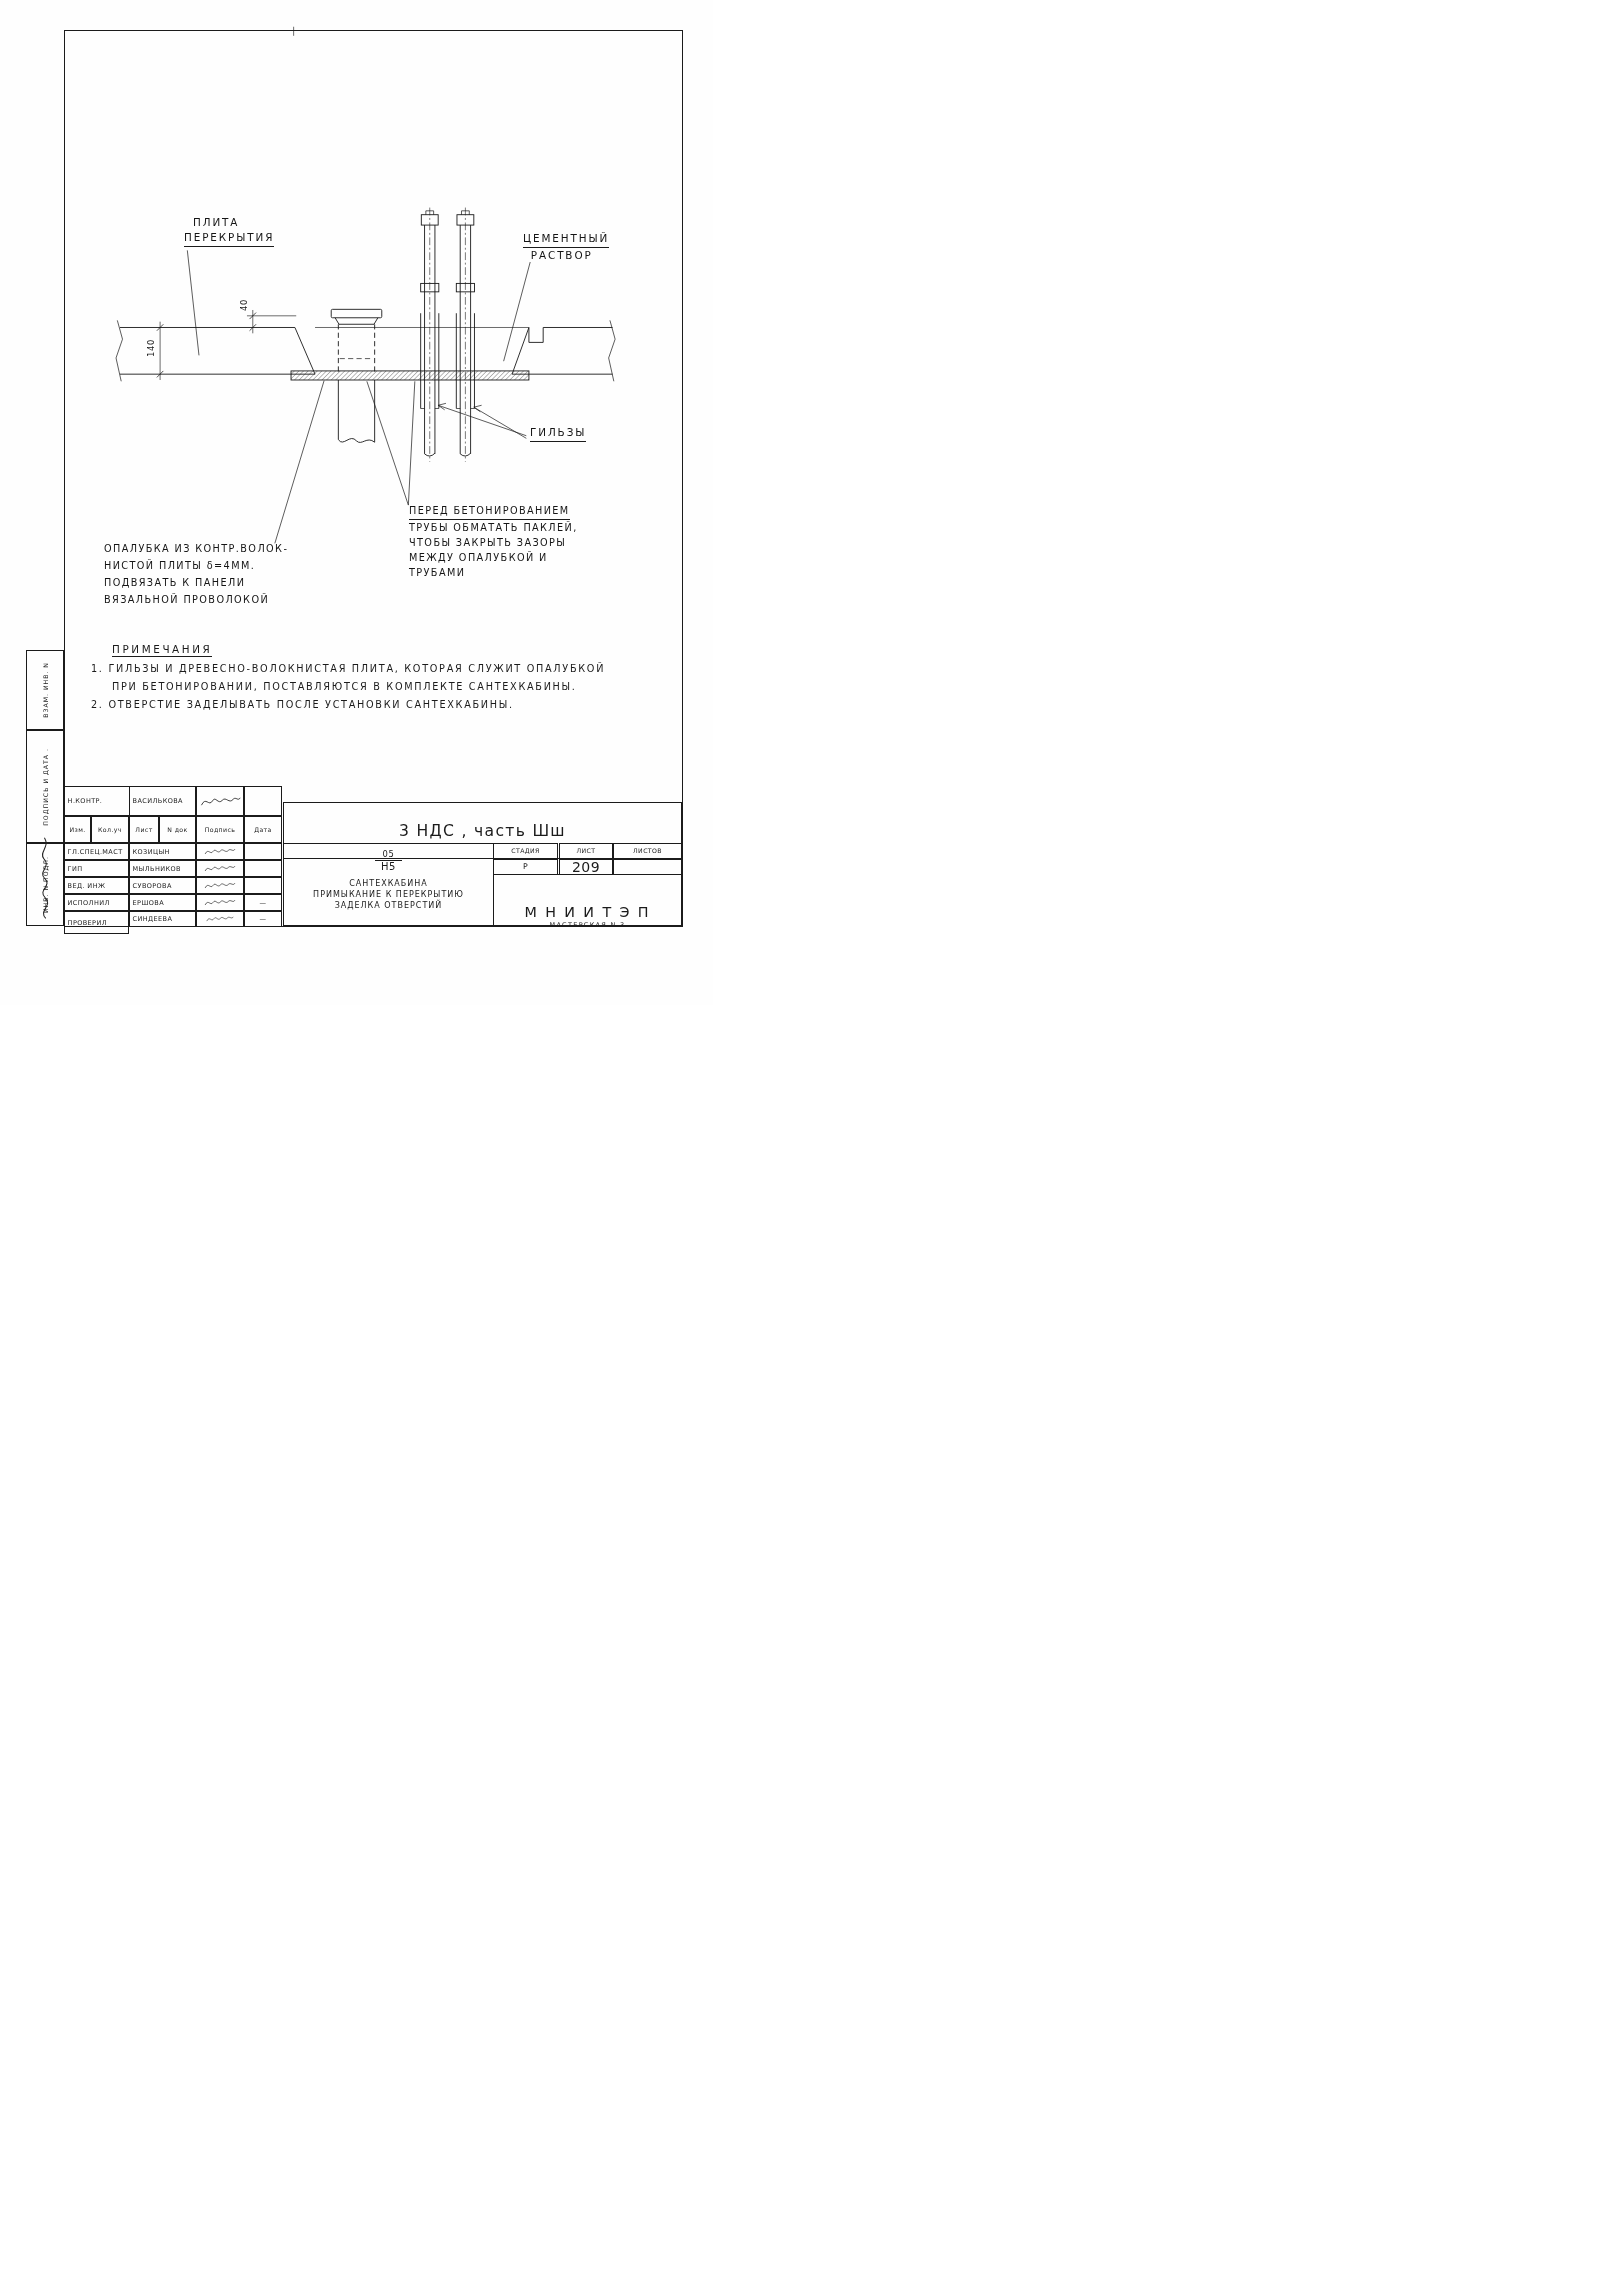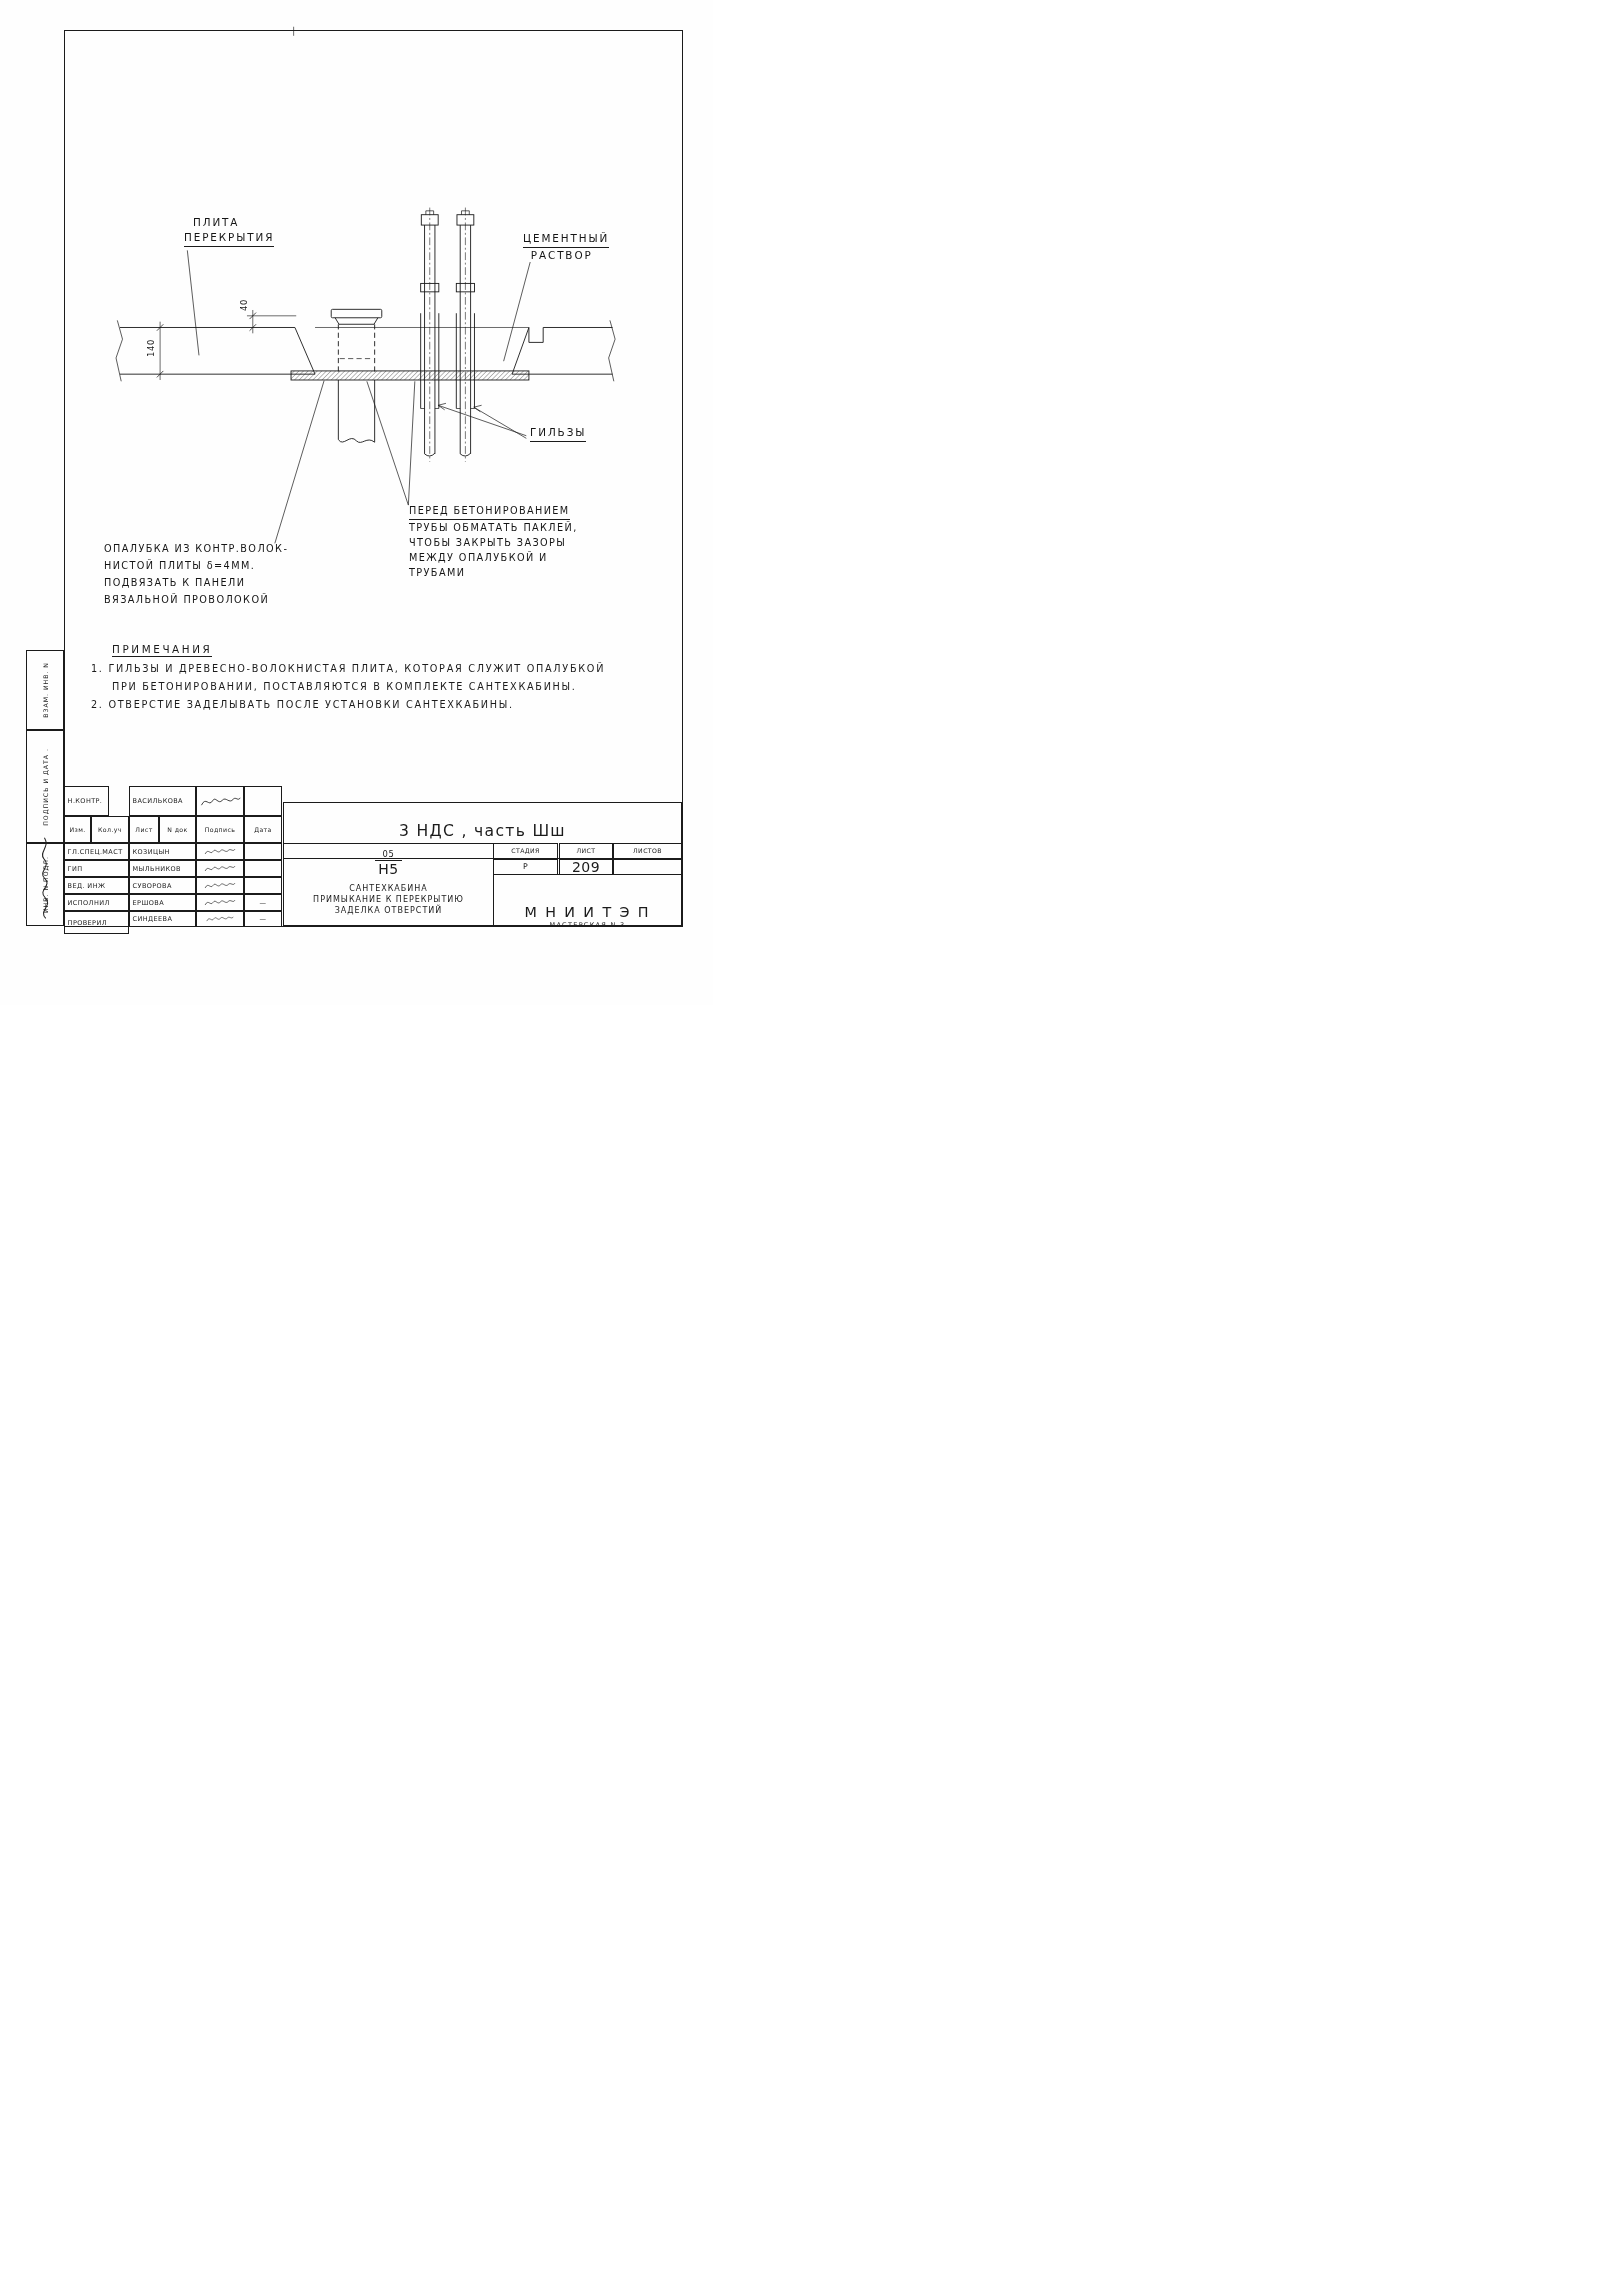--- a/index.html
+++ b/index.html
@@ -20,21 +20,21 @@
   
   .tb{position:absolute;left:64px;top:786px;width:618px;height:140px;}
   .cell{position:absolute;box-sizing:border-box;border:0.8px solid #1b1b1b;
     display:flex;align-items:center;padding:0 2.6px;font-size:6.5px;letter-spacing:0.4px;
     white-space:nowrap;overflow:hidden;}
   .ctr{justify-content:center;padding:0;}
   .hdr{font-size:6.2px;justify-content:center;padding:0;}
   .big{font-size:15.6px;letter-spacing:1.3px;justify-content:center;}
   .subj{flex-direction:column;justify-content:flex-start;padding-top:5.2px;align-items:center;}
   .fract{border-bottom:0.9px solid #1b1b1b;padding:0 7.8px 0.6px 7.8px;font-size:8.4px;letter-spacing:0.6px;text-align:center;}
-  .fracb{font-size:14px;letter-spacing:0.6px;text-align:center;padding-top:0.6px;}
+  .fracb{font-size:10px;letter-spacing:0.6px;text-align:center;padding-top:0.6px;}
   .subjlines{margin-top:5.8px;text-align:center;font-size:8px;letter-spacing:1px;line-height:11px;}
   .orgcell{flex-direction:column;justify-content:center;align-items:center;}
   .orgname{font-size:14.3px;letter-spacing:1.9px;margin-top:33px;}
   .orgunit{font-size:6.5px;letter-spacing:1.3px;margin-top:1.9px;}
   .stampbox{position:absolute;box-sizing:border-box;border:1px solid #1b1b1b;
     display:flex;align-items:center;justify-content:center;}
   .stampbox span{writing-mode:vertical-rl;transform:rotate(180deg);
     font-size:6.2px;letter-spacing:1px;white-space:nowrap;}
   .sigwrap{position:absolute;}
 </style>
@@ -183,21 +183,21 @@
   <div class="stampbox" style="left:26px;top:843px;width:38px;height:83px">
     <span>ИНВ. N ПОДЛ.</span>
   </div>
 
   <svg class="sigwrap" style="left:36px;top:830px" width="19.5" height="91" viewBox="0 0 30 140">
     <path d="M15 136 C3 124 27 116 14 104 C2 92 26 86 13 74 C3 64 24 56 12 44 C4 34 22 26 13 12" stroke="#222" stroke-width="1.6" fill="none"></path>
   </svg>
 
   <div class="tb">
 
-    <div class="cell" style="left:0;top:0;width:45px;height:30px">Н.КОНТР.</div>
+    <div class="cell" style="left:0;top:0;width:66px;height:30px">Н.КОНТР.</div>
     <div class="cell" style="left:65px;top:0;width:67px;height:30px">ВАСИЛЬКОВА</div>
     <div class="cell ctr" style="left:132px;top:0;width:48px;height:30px">
       <svg width="43" height="17" viewBox="0 0 70 26">
         <path d="M4 19 C11 4 16 22 22 12 C27 3 31 19 38 11 C44 4 49 18 56 9 C60 5 64 13 67 7" stroke="#222" stroke-width="1.4" fill="none"></path>
       </svg>
     </div>
     <div class="cell" style="left:180px;top:0;width:38px;height:30px"></div>
 
     <div class="cell hdr" style="left:0;top:30px;width:27px;height:27px">Изм.</div>
     <div class="cell hdr" style="left:27px;top:30px;width:38px;height:27px">Кол.уч</div>

